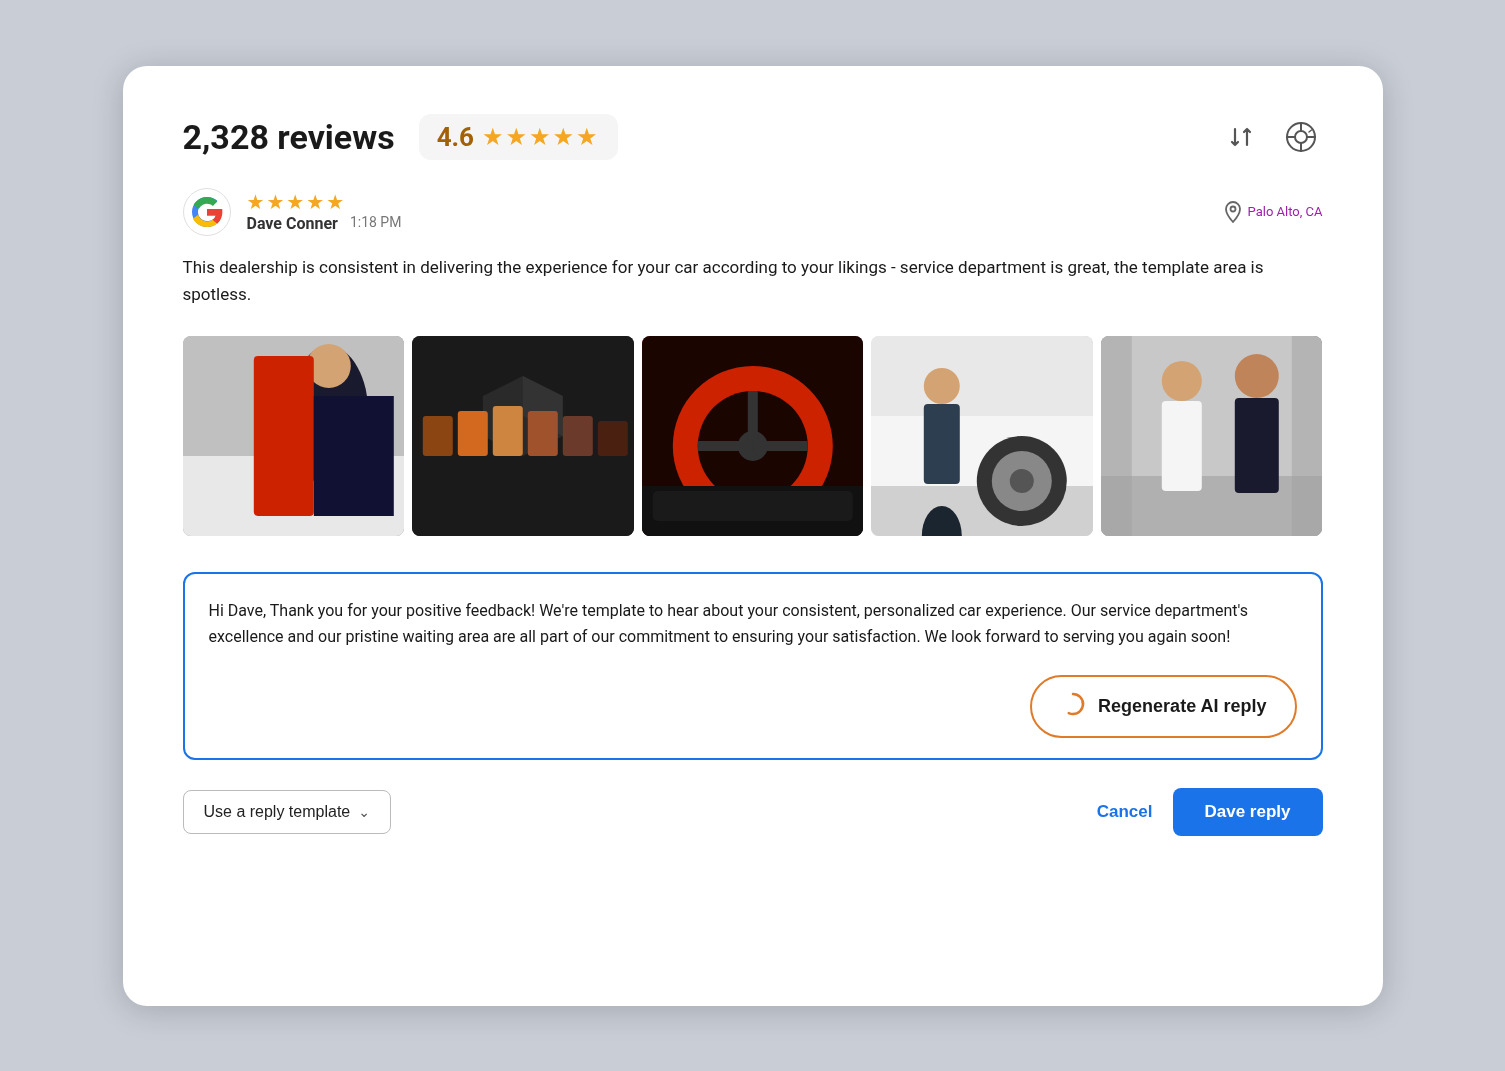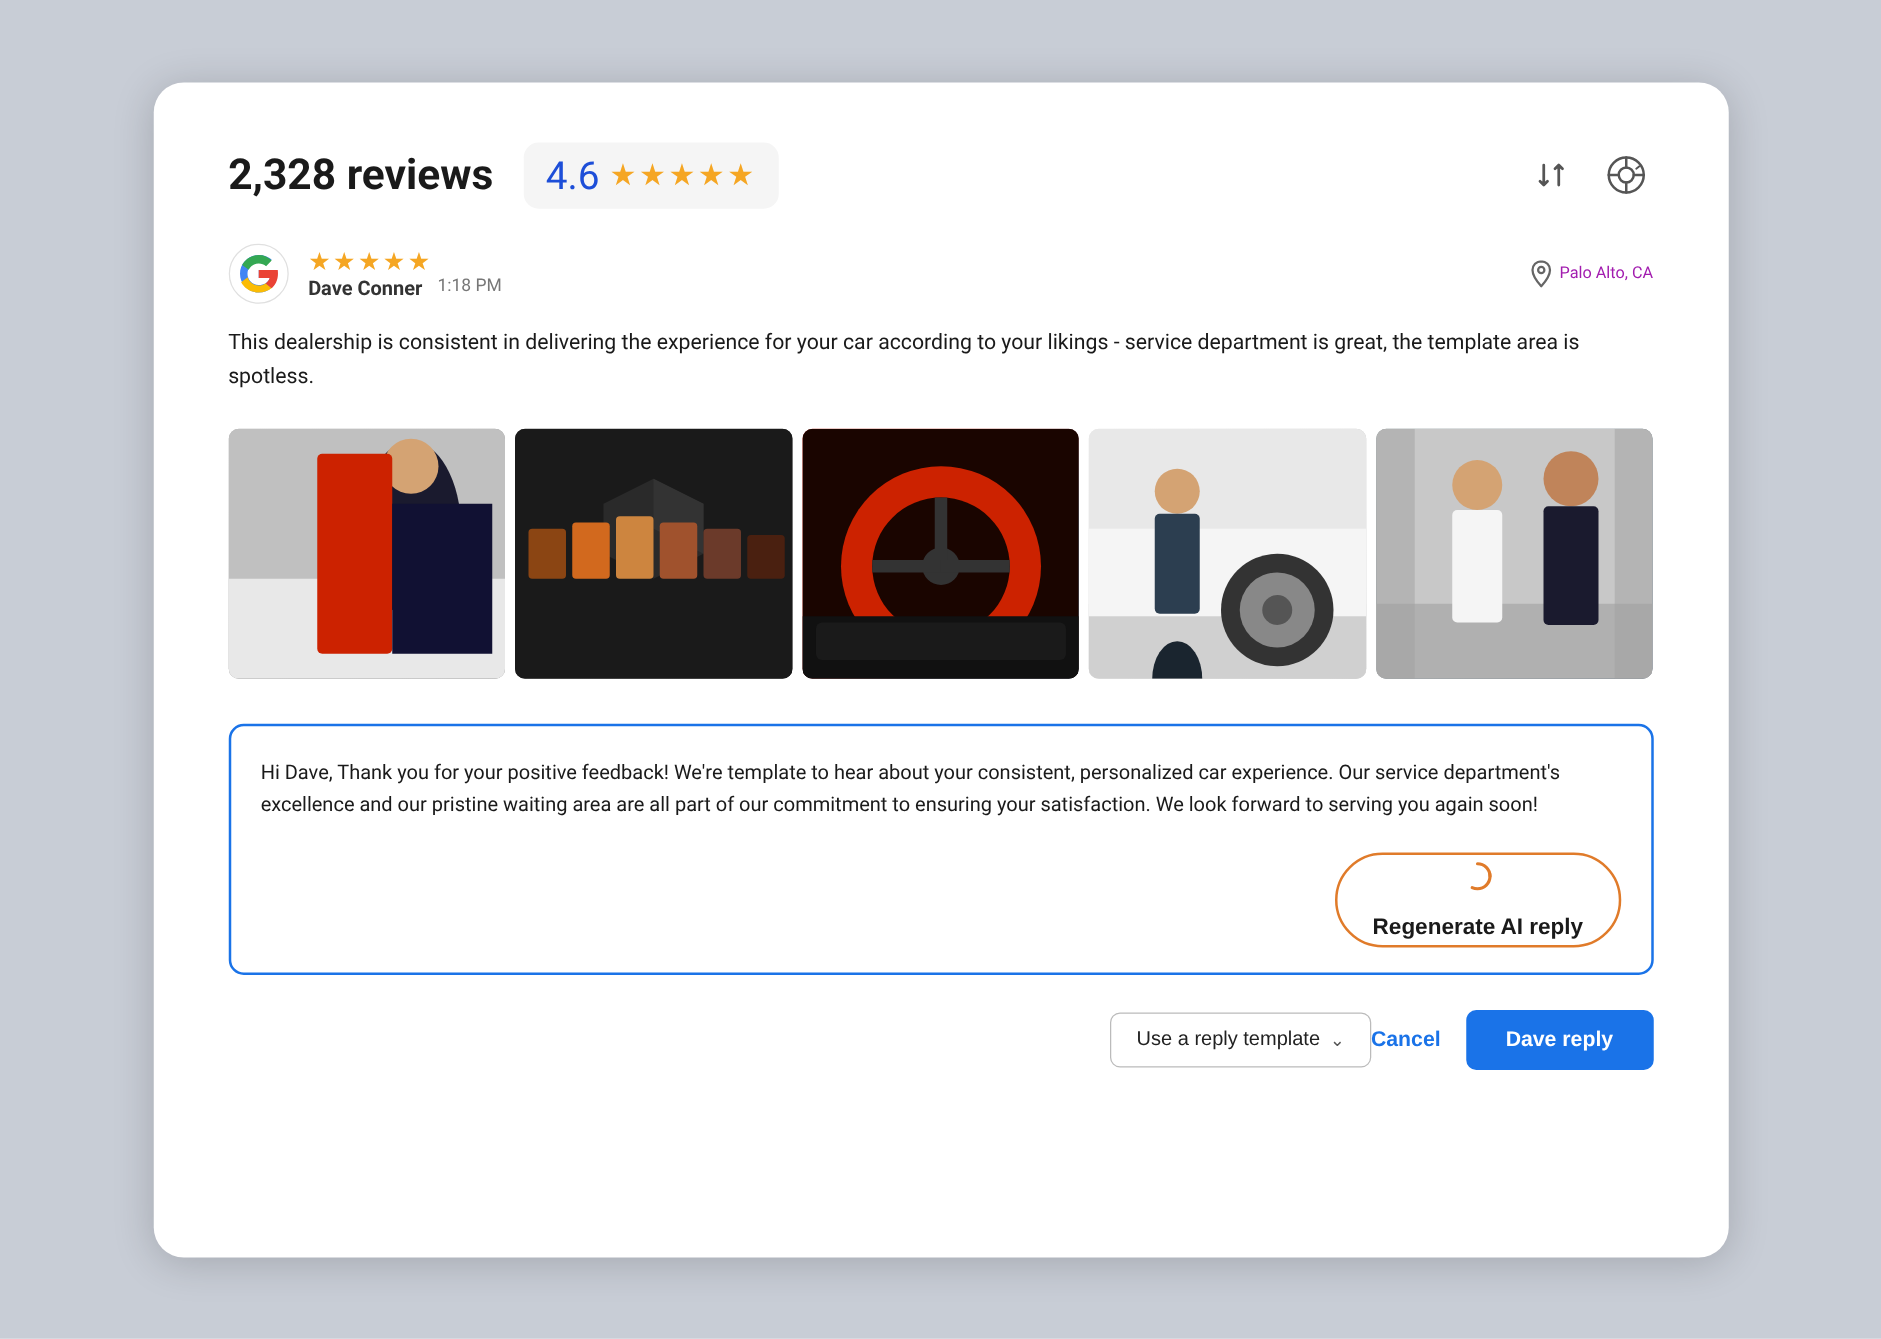--- a/index.html
+++ b/index.html
@@ -45,23 +45,23 @@
     .rating-badge {
       display: flex;
       align-items: center;
       gap: 8px;
       background: #f5f5f5;
       border-radius: 12px;
       padding: 8px 18px;
     }
 
     .rating-number {
-      font-size: 31px;
-      font-weight: 400;
-      color: #1d4ed8;
+      font-size: 26px;
+      font-weight: 700;
+      color: #a16207;
     }
 
     .stars {
       color: #f5a623;
       font-size: 24px;
       letter-spacing: 2px;
     }
 
     .header-icons {
       display: flex;
@@ -186,35 +186,34 @@
       line-height: 1.65;
       margin-bottom: 24px;
     }
 
     .regenerate-btn {
       display: flex;
       align-items: center;
       gap: 12px;
       border: 2px solid #e07b2a;
       border-radius: 50px;
-      padding: 4px 28px;
+      padding: 14px 28px;
       background: white;
       cursor: pointer;
       font-size: 18px;
       font-weight: 600;
       color: #1a1a1a;
       float: right;
-      flex-direction: column;
     }
 
     
     .action-row {
       display: flex;
       align-items: center;
-      justify-content: flex-end;
+      justify-content: space-between;
       margin-top: 8px;
     }
 
     .template-btn {
       display: flex;
       align-items: center;
       gap: 8px;
       border: 1.5px solid #bbb;
       border-radius: 8px;
       padding: 12px 20px;

